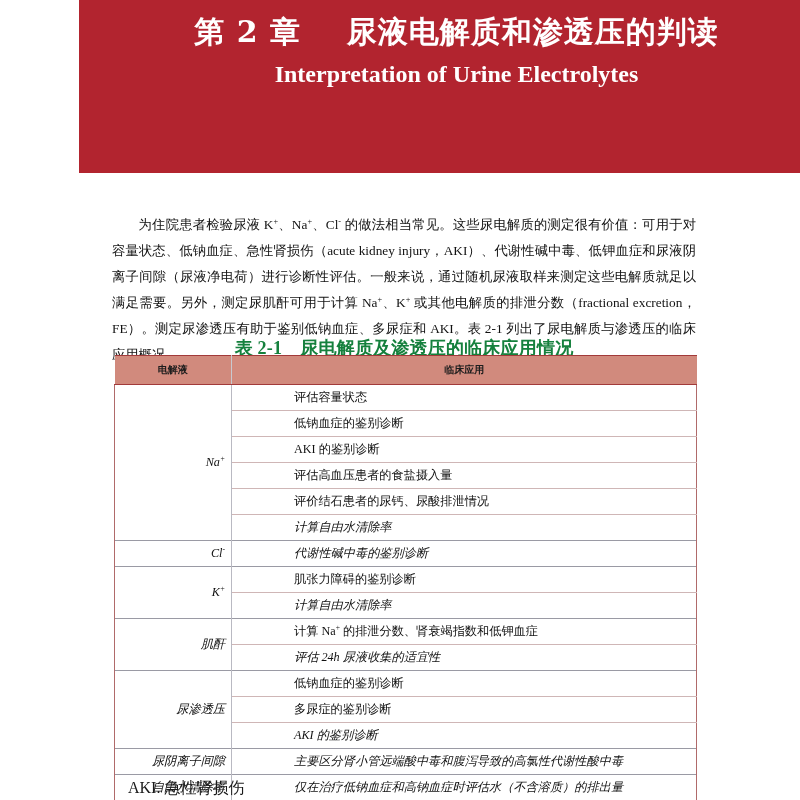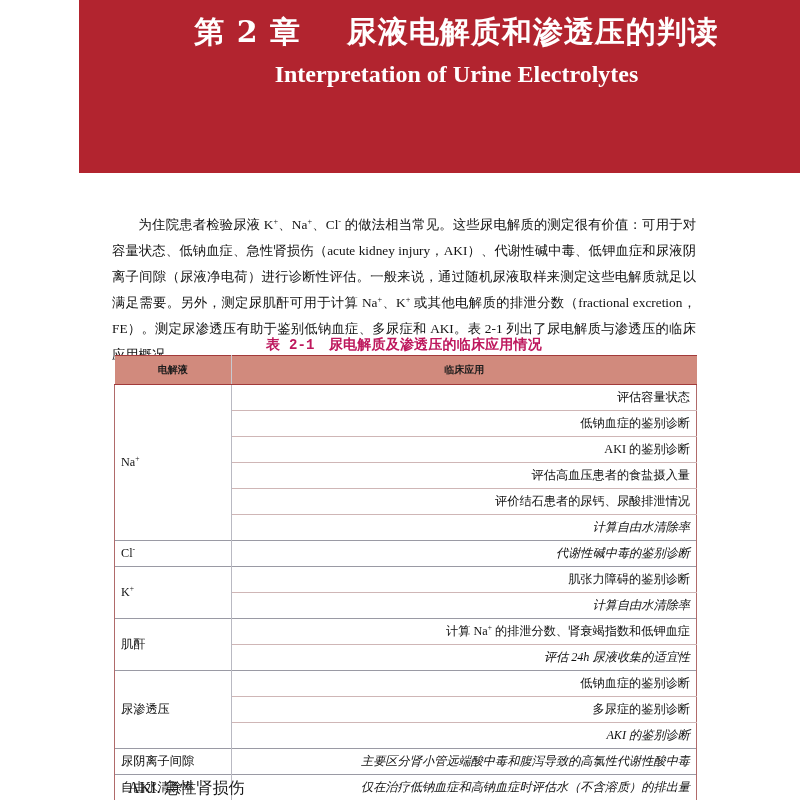--- a/index.html
+++ b/index.html
@@ -66,25 +66,24 @@
     line-height: 0;
   }
 
   
   #table-caption {
     position: absolute;
     left: 112px;
     top: 336px;
     width: 584px;
     text-align: center;
-    font-size: 14px;
-    font-weight: 700;
-    color: #be185d;
+    font-size: 18px;
+    font-weight: 700;
+    color: #15803d;
     letter-spacing: 0.2px;
-    font-family: Liberation Mono, monospace;
   }
 
   
   #clinical-table {
     position: absolute;
     left: 114px;
     top: 355px;
     width: 582px;
     border-collapse: collapse;
     table-layout: fixed;
@@ -108,27 +107,28 @@
     border-right: 1px solid #c9c9cf;
   }
 
   #clinical-table td {
     height: 26px;
     padding: 2px 6px;
     vertical-align: middle;
     box-sizing: border-box;
   }
   #clinical-table td.cat {
-    text-align: left;
+    text-align: right;
     border-right: 1px solid #b9b9c2;
     border-left: 1.1px solid #b06a6a;
     font-size: 12.2px;
+    font-style: italic;
   }
   #clinical-table td.use {
-    text-align: right;
+    text-align: left;
     padding-left: 62px;
     border-right: 1.1px solid #b06a6a;
     border-bottom: 0.8px solid #cfb6b6;
   }
   #clinical-table tr.group-start td.cat,
   #clinical-table tr.group-start td.use {
     border-top: 1px solid #9a9aa4;
   }
   #clinical-table tr.last-in-group td.use {
     border-bottom: none;

